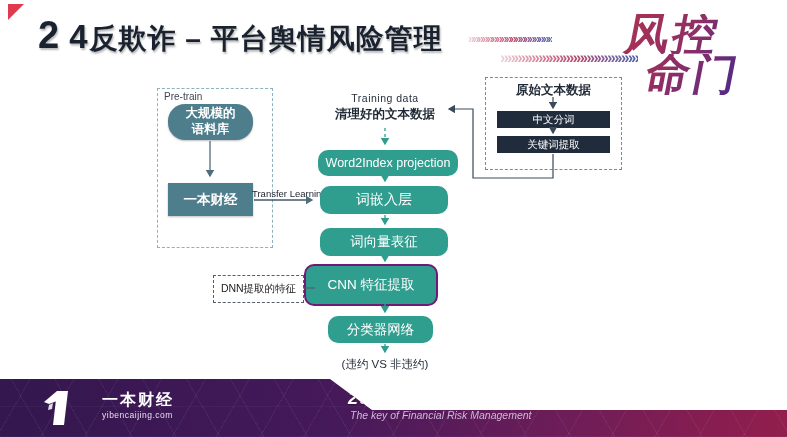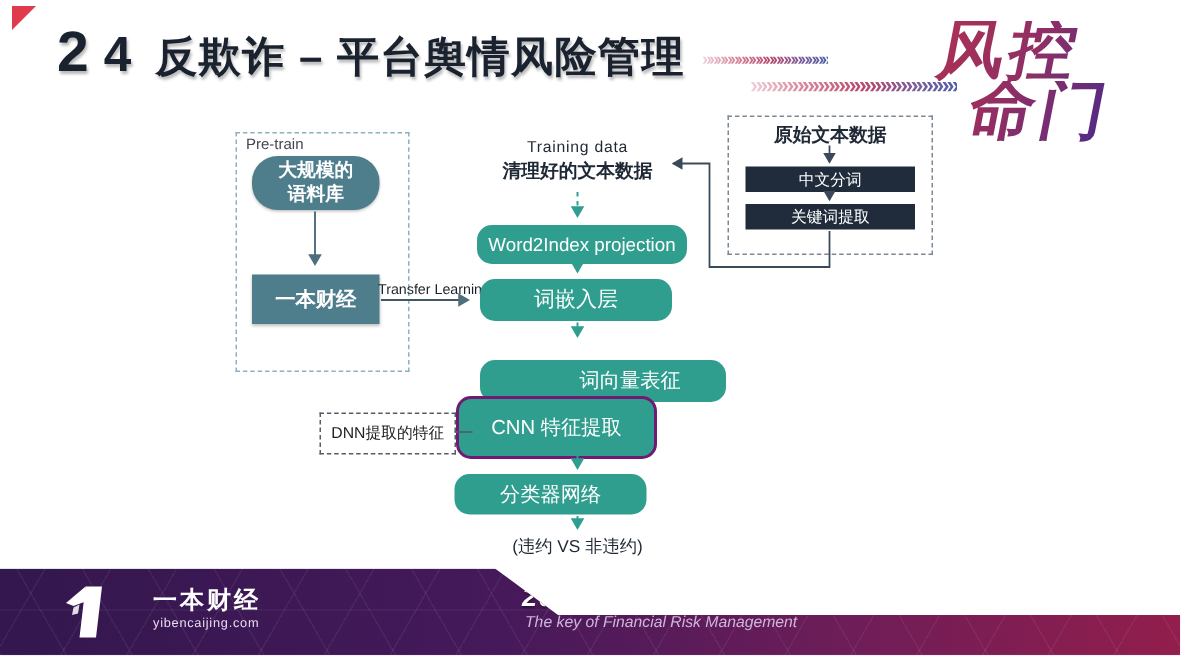--- a/index.html
+++ b/index.html
@@ -11,21 +11,21 @@
   .corner-accent{
     position:absolute;left:8px;top:4px;width:0;height:0;
     border-top:16px solid #e03a4e;border-right:16px solid transparent;
   }
   .title-row{
     position:absolute;left:38px;top:14px;display:flex;align-items:baseline;
     color:#19222e;white-space:nowrap;
   }
   .title-num1{font-size:38px;font-weight:700;text-shadow:1px 2px 2px rgba(0,0,0,.28);}
   .title-num2{font-size:33px;font-weight:700;margin-left:10px;text-shadow:1px 2px 2px rgba(0,0,0,.28);}
-  .title-text{font-size:28px;font-weight:700;margin-left:16px;letter-spacing:1px;
+  .title-text{font-size:28px;font-weight:700;margin-left:2px;letter-spacing:1px;
     text-shadow:1px 2px 2px rgba(0,0,0,.28);}
   .chevrons{
     position:absolute;white-space:nowrap;font-weight:700;letter-spacing:-2px;
     background:linear-gradient(90deg,#eed3da 0%,#d98aa0 25%,#b8476b 55%,#7a5f9e 80%,#4d5fa8 100%);
     -webkit-background-clip:text;background-clip:text;color:transparent;line-height:1;
   }
   .chevrons.small{left:468px;top:33px;font-size:12px;}
   .chevrons.large{left:500px;top:50px;font-size:16px;}
   .brandmark{
     position:absolute;left:622px;top:14px;transform:skewX(-11deg);
@@ -55,23 +55,23 @@
   .transfer-label{position:absolute;left:252px;top:188px;font-size:9.5px;color:#1c222b;}
   .train-text{position:absolute;left:310px;top:92px;width:150px;text-align:center;color:#1f2835;}
   .train-text .t1{font-size:10.5px;letter-spacing:.5px;}
   .train-text .t2{font-size:12.5px;font-weight:600;margin-top:2px;}
   .green-box{
     position:absolute;background:#2f9e8f;color:#fff;display:flex;align-items:center;
     justify-content:center;text-align:center;font-weight:500;border-radius:10px;
   }
   .gb0{left:318px;top:150px;width:140px;height:26px;font-size:12.5px;}
   .gb1{left:320px;top:186px;width:128px;height:28px;font-size:14px;}
-  .gb2{left:320px;top:240px;width:128px;height:28px;font-size:13.5px;padding-left:36px;}
+  .gb2{left:320px;top:228px;width:128px;height:28px;font-size:13.5px;}
   .gb3{left:304px;top:264px;width:130px;height:38px;font-size:13.5px;border:2px solid #701a75;}
-  .gb4{left:303px;top:316px;width:128px;height:27px;font-size:13.5px;}
+  .gb4{left:328px;top:316px;width:105px;height:27px;font-size:13.5px;}
   .dnn-label{
     position:absolute;left:213px;top:275px;width:89px;height:26px;border:1px dashed #555e68;
     display:flex;align-items:center;justify-content:center;font-size:10.5px;color:#222;
   }
   .dark-box{
     position:absolute;background:#202c3c;color:#fff;display:flex;align-items:center;
     justify-content:center;font-weight:500;
   }
   .db1{left:497px;top:111px;width:113px;height:17px;font-size:10.5px;}
   .db2{left:497px;top:136px;width:113px;height:17px;font-size:10.5px;}

